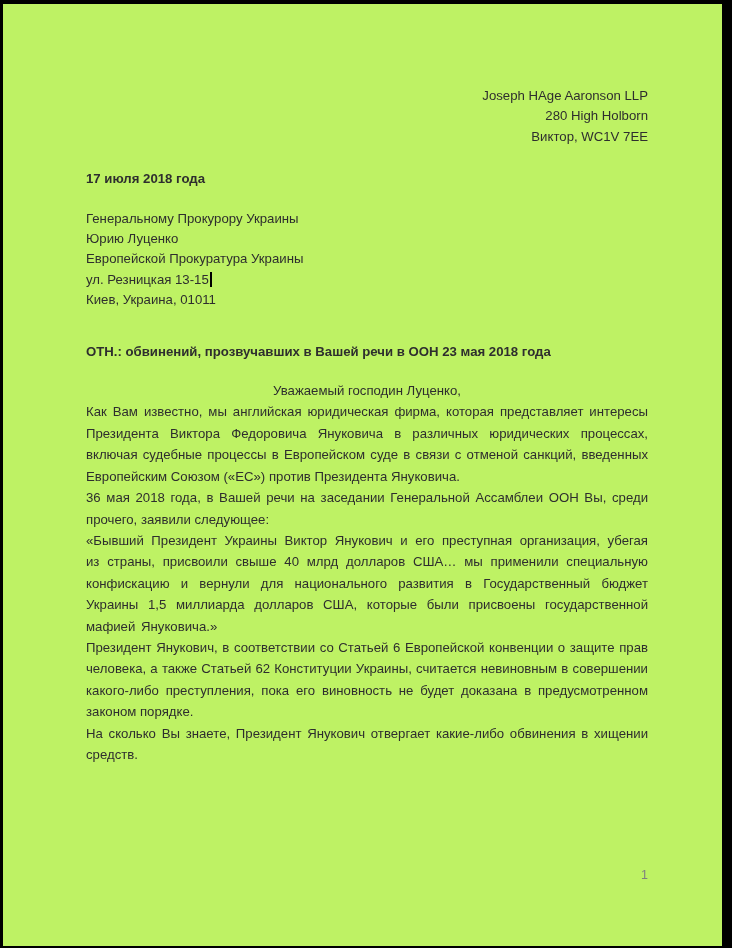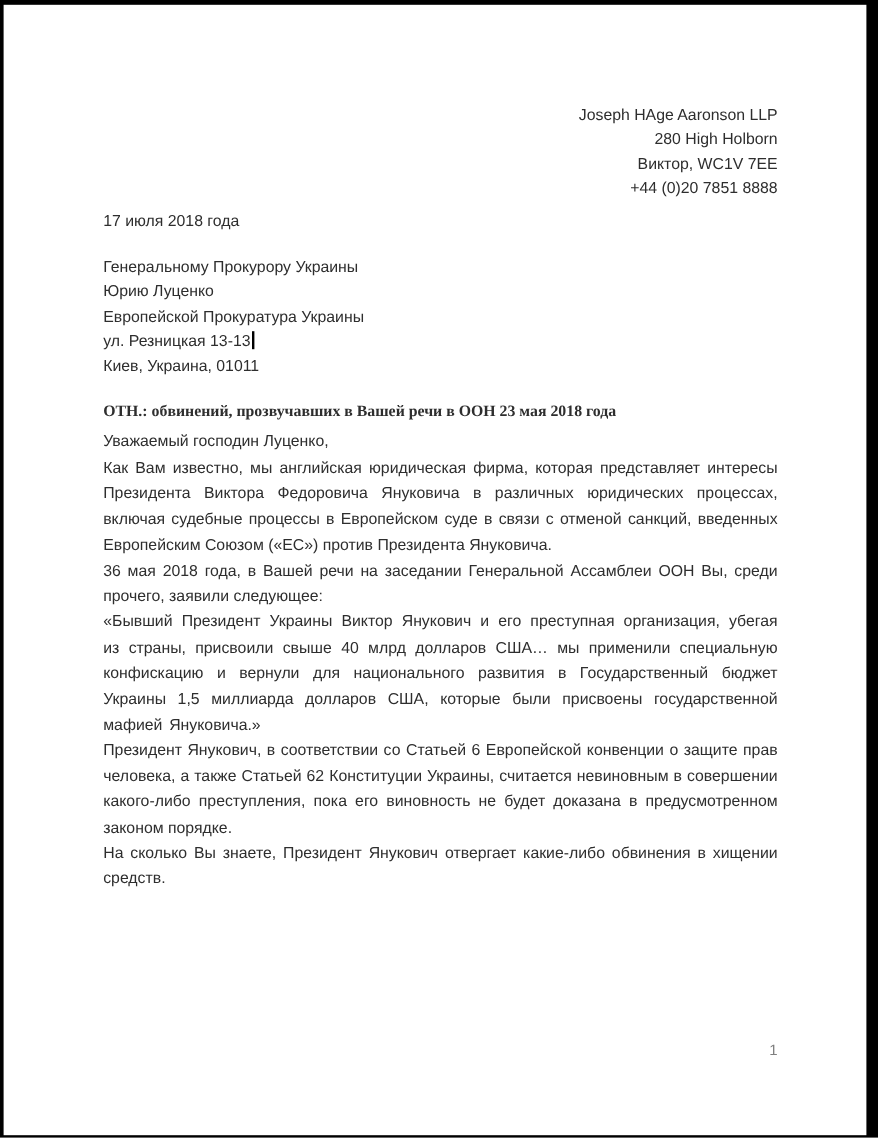--- a/index.html
+++ b/index.html
@@ -6,35 +6,35 @@
   body {
     width: 732px; height: 948px;
     background: #000;
     position: relative;
     font-family: "Liberation Sans", sans-serif;
     overflow: hidden;
   }
   .page {
     position: absolute;
     left: 3px; top: 4px; right: 10px; bottom: 2px;
-    background: #ffffff;
+    background: #bef264;
   }
   .content {
     position: absolute;
     left: 83px; right: 74px; top: 82px;
     color: #2e2e2e;
     font-size: 13.2px;
   }
   .line { line-height: 20.4px; }
   .letterhead { text-align: right; }
-  .date-line { margin-top: 6px; }
+  .date-line { margin-top: 22px; font-weight: bold; }
   .recipient { margin-top: 19px; }
   .reference { margin-top: 18px; }
-  .subject { margin-top: 18px; font-weight: bold; font-family: Liberation Serif, serif; }
-  .salutation { margin-top: 5px; }
+  .subject { margin-top: 31px; font-weight: bold; }
+  .salutation { margin-top: 19px; text-align: center; }
   .para {
     line-height: 21.4px;
     text-align: justify;
   }
   .quote {
     word-spacing: 2px;
   }
   .caret {
     display: inline-block;
     width: 2px; height: 15px;
@@ -52,30 +52,29 @@
 </head>
 <body>
 
 <div class="page">
   <div class="content">
 
     <div class="letterhead">
       <div class="line">Joseph HAge Aaronson LLP</div>
       <div class="line">280 High Holborn</div>
       <div class="line">Виктор, WC1V 7EE</div>
-      <div class="line">+44 (0)20 7851 8888</div>
     </div>
 
     <div class="line date-line">17 июля 2018 года</div>
 
     <div class="recipient">
       <div class="line">Генеральному Прокурору Украины</div>
       <div class="line">Юрию Луценко</div>
       <div class="line">Европейской Прокуратура Украины</div>
-      <div class="line"><span>ул. Резницкая 13-13</span><span class="caret"></span></div>
+      <div class="line"><span>ул. Резницкая 13-15</span><span class="caret"></span></div>
       <div class="line">Киев, Украина, 01011</div>
     </div>
 
 
     <div class="line subject">ОТН.: обвинений, прозвучавших в Вашей речи в ООН 23 мая 2018 года</div>
 
     <div class="line salutation">Уважаемый господин Луценко,</div>
 
     <div class="para">Как Вам известно, мы английская юридическая фирма, которая представляет интересы Президента Виктора Федоровича Януковича в различных юридических процессах, включая судебные процессы в Европейском суде в связи с отменой санкций, введенных Европейским Союзом («ЕС») против Президента Януковича.</div>
 

